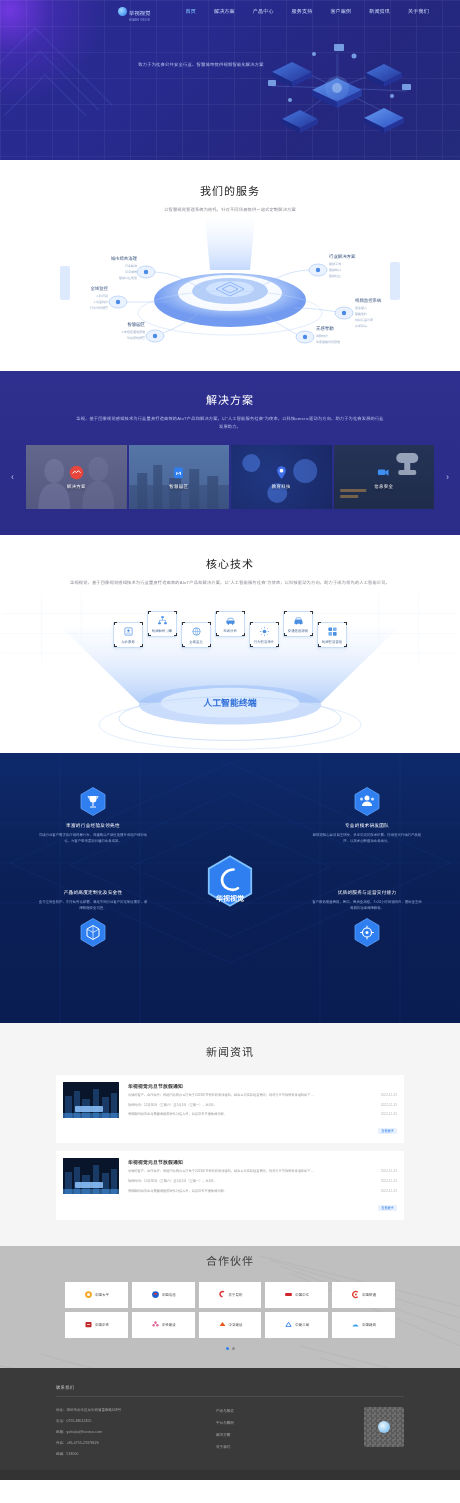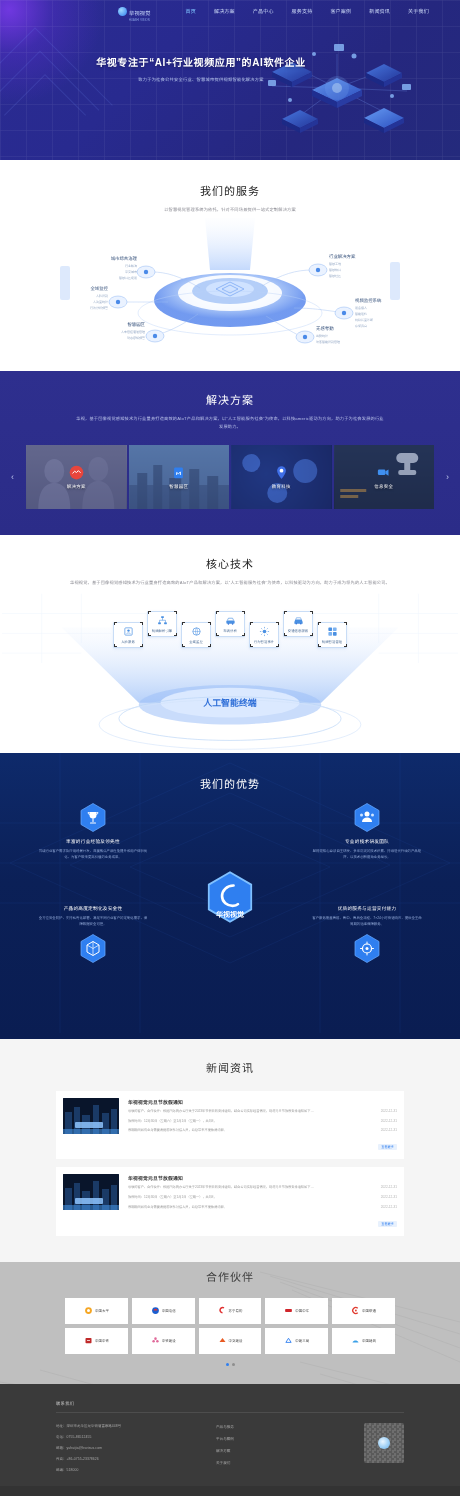--- a/index.html
+++ b/index.html
@@ -192,21 +192,20 @@
         <span class="nav-item">解决方案</span>
         <span class="nav-item">产品中心</span>
         <span class="nav-item">服务支持</span>
         <span class="nav-item">客户案例</span>
         <span class="nav-item">新闻资讯</span>
         <span class="nav-item">关于我们</span>
       </div>
     </nav>
 
     <div class="hero-copy">
-      <div class="hero-title">华视专注于“AI+行业视频应用”的AI软件企业</div>
       <div class="hero-sub">致力于为社会公共安全行业、智慧城市提供视频智能化解决方案</div>
     </div>
 
     <svg class="hero-art" viewBox="0 0 190 120">
       <defs>
         <linearGradient id="isoA" x1="0" y1="0" x2="1" y2="1">
           <stop offset="0" stop-color="#6ea8ff"></stop>
             <stop offset="1" stop-color="#2c53c8"></stop>
         </linearGradient>
         <linearGradient id="isoB" x1="0" y1="0" x2="1" y2="1">
@@ -573,21 +572,20 @@
     <svg class="adv-grid" viewBox="0 0 460 280" preserveAspectRatio="none">
       <g stroke="#2e63c8" stroke-width=".5" fill="none">
         <path d="M230 10 L450 110 L230 210 L10 110 Z"></path>
         <path d="M230 40 L390 112 L230 184 L70 112 Z"></path>
         <path d="M230 70 L330 114 L230 158 L130 114 Z"></path>
         <path d="M0 110 H460 M0 150 H460 M0 70 H460"></path>
         <path d="M60 0 V280 M140 0 V280 M320 0 V280 M400 0 V280"></path>
       </g>
     </svg>
 
-    <h2 class="sec-title">我们的优势</h2>
 
     <div class="adv-wrap">
 
       <div class="adv-item adv-tl">
         <div class="hexwrap">
           <svg width="26" height="29" viewBox="0 0 52 58">
             <path d="M26 1 L50 15 V43 L26 57 L2 43 V15 Z" fill="#2f7ff0" stroke="#65a8ff" stroke-width="1.5"></path>
             <path d="M19 18h14v6a7 7 0 01-14 0z" fill="#fff"></path>
             <path d="M26 31v6M21 40h10" stroke="#fff" stroke-width="2.2" stroke-linecap="round"></path>
             <path d="M19 19h-3a4 4 0 004 4M33 19h3a4 4 0 01-4 4" stroke="#fff" stroke-width="1.6" fill="none"></path>

